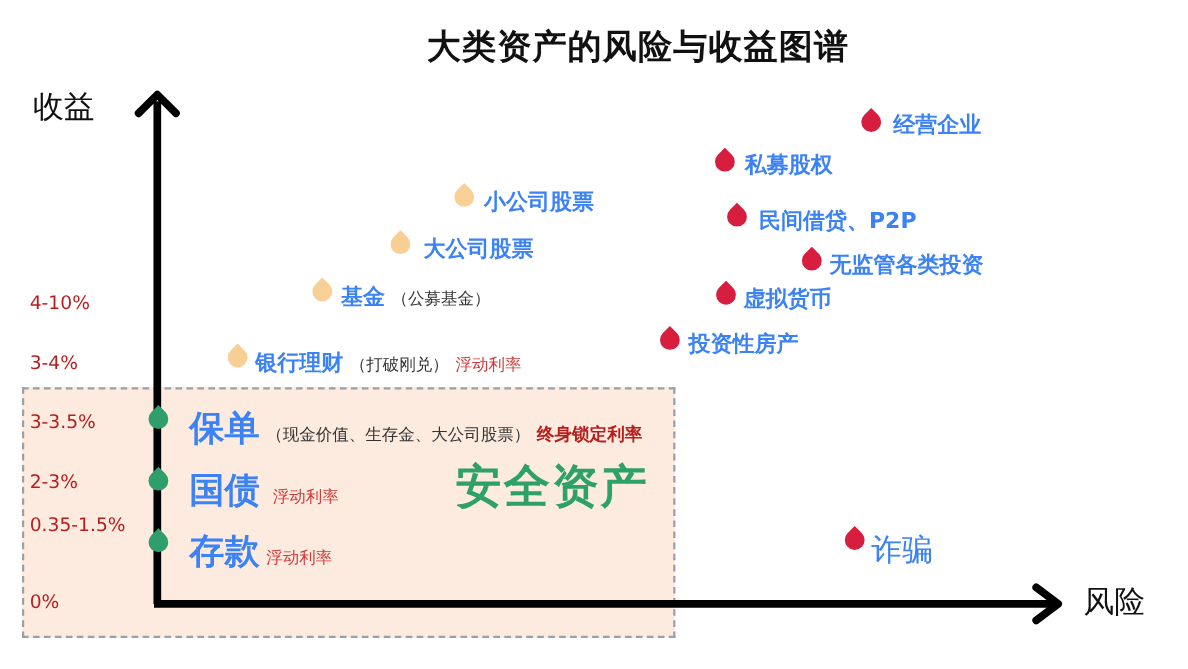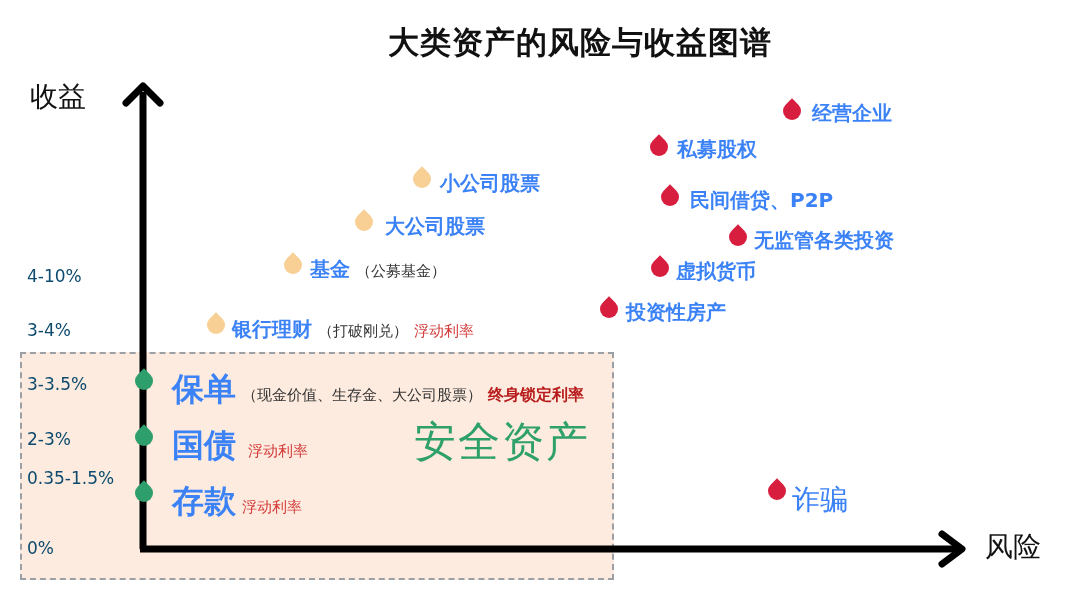--- a/index.html
+++ b/index.html
@@ -12,37 +12,37 @@
     .abs { position: absolute; }
     .title {
       left: 0; width: 1160px; top: 22px; text-align: center;
       font-size: 31px; font-weight: bold; letter-spacing: 1px; color: #111;
     }
     .safe-zone {
       left: 20px; top: 352px; width: 594px; height: 228px;
       background: #fcebde; border: 2px dashed #9aa0a6; box-sizing: border-box;
     }
     .axis-label { font-size: 28px; color: #111; }
-    .ytick { left: 27px; font-size: 17px; color: #0c4a6e; }
+    .ytick { left: 27px; font-size: 17px; color: #b91c1c; }
     .drop {
       width: 18px; height: 18px; border-radius: 0 50% 50% 50%;
       transform: rotate(45deg);
     }
     .drop.tan { background: #f8cf94; }
     .drop.red { background: #d81e3e; }
     .drop.green { background: #2e9e6c; }
     .item { display: flex; align-items: baseline; white-space: nowrap; }
     .item .name { font-weight: bold; font-size: 20px; color: #3b82f6; }
     .item .name.big { font-size: 32px; }
     .item .name.light { font-weight: normal; font-size: 28px; }
     .item .note { font-size: 15px; color: #333; margin-left: 6px; }
     .item .rate { font-size: 15px; color: #d43a3a; margin-left: 6px; }
     .item .rate.bold { font-weight: bold; color: #b91c1c; font-size: 16px; }
     .safe-title {
-      left: 414px; top: 414px; font-size: 42px; font-weight: normal;
+      left: 414px; top: 414px; font-size: 42px; font-weight: bold;
       color: #2ea06a; letter-spacing: 2px;
     }
   </style>
 </head>
 <body>
 
 <div class="abs title">大类资产的风险与收益图谱</div>
 
 <div class="abs safe-zone"></div>
 

